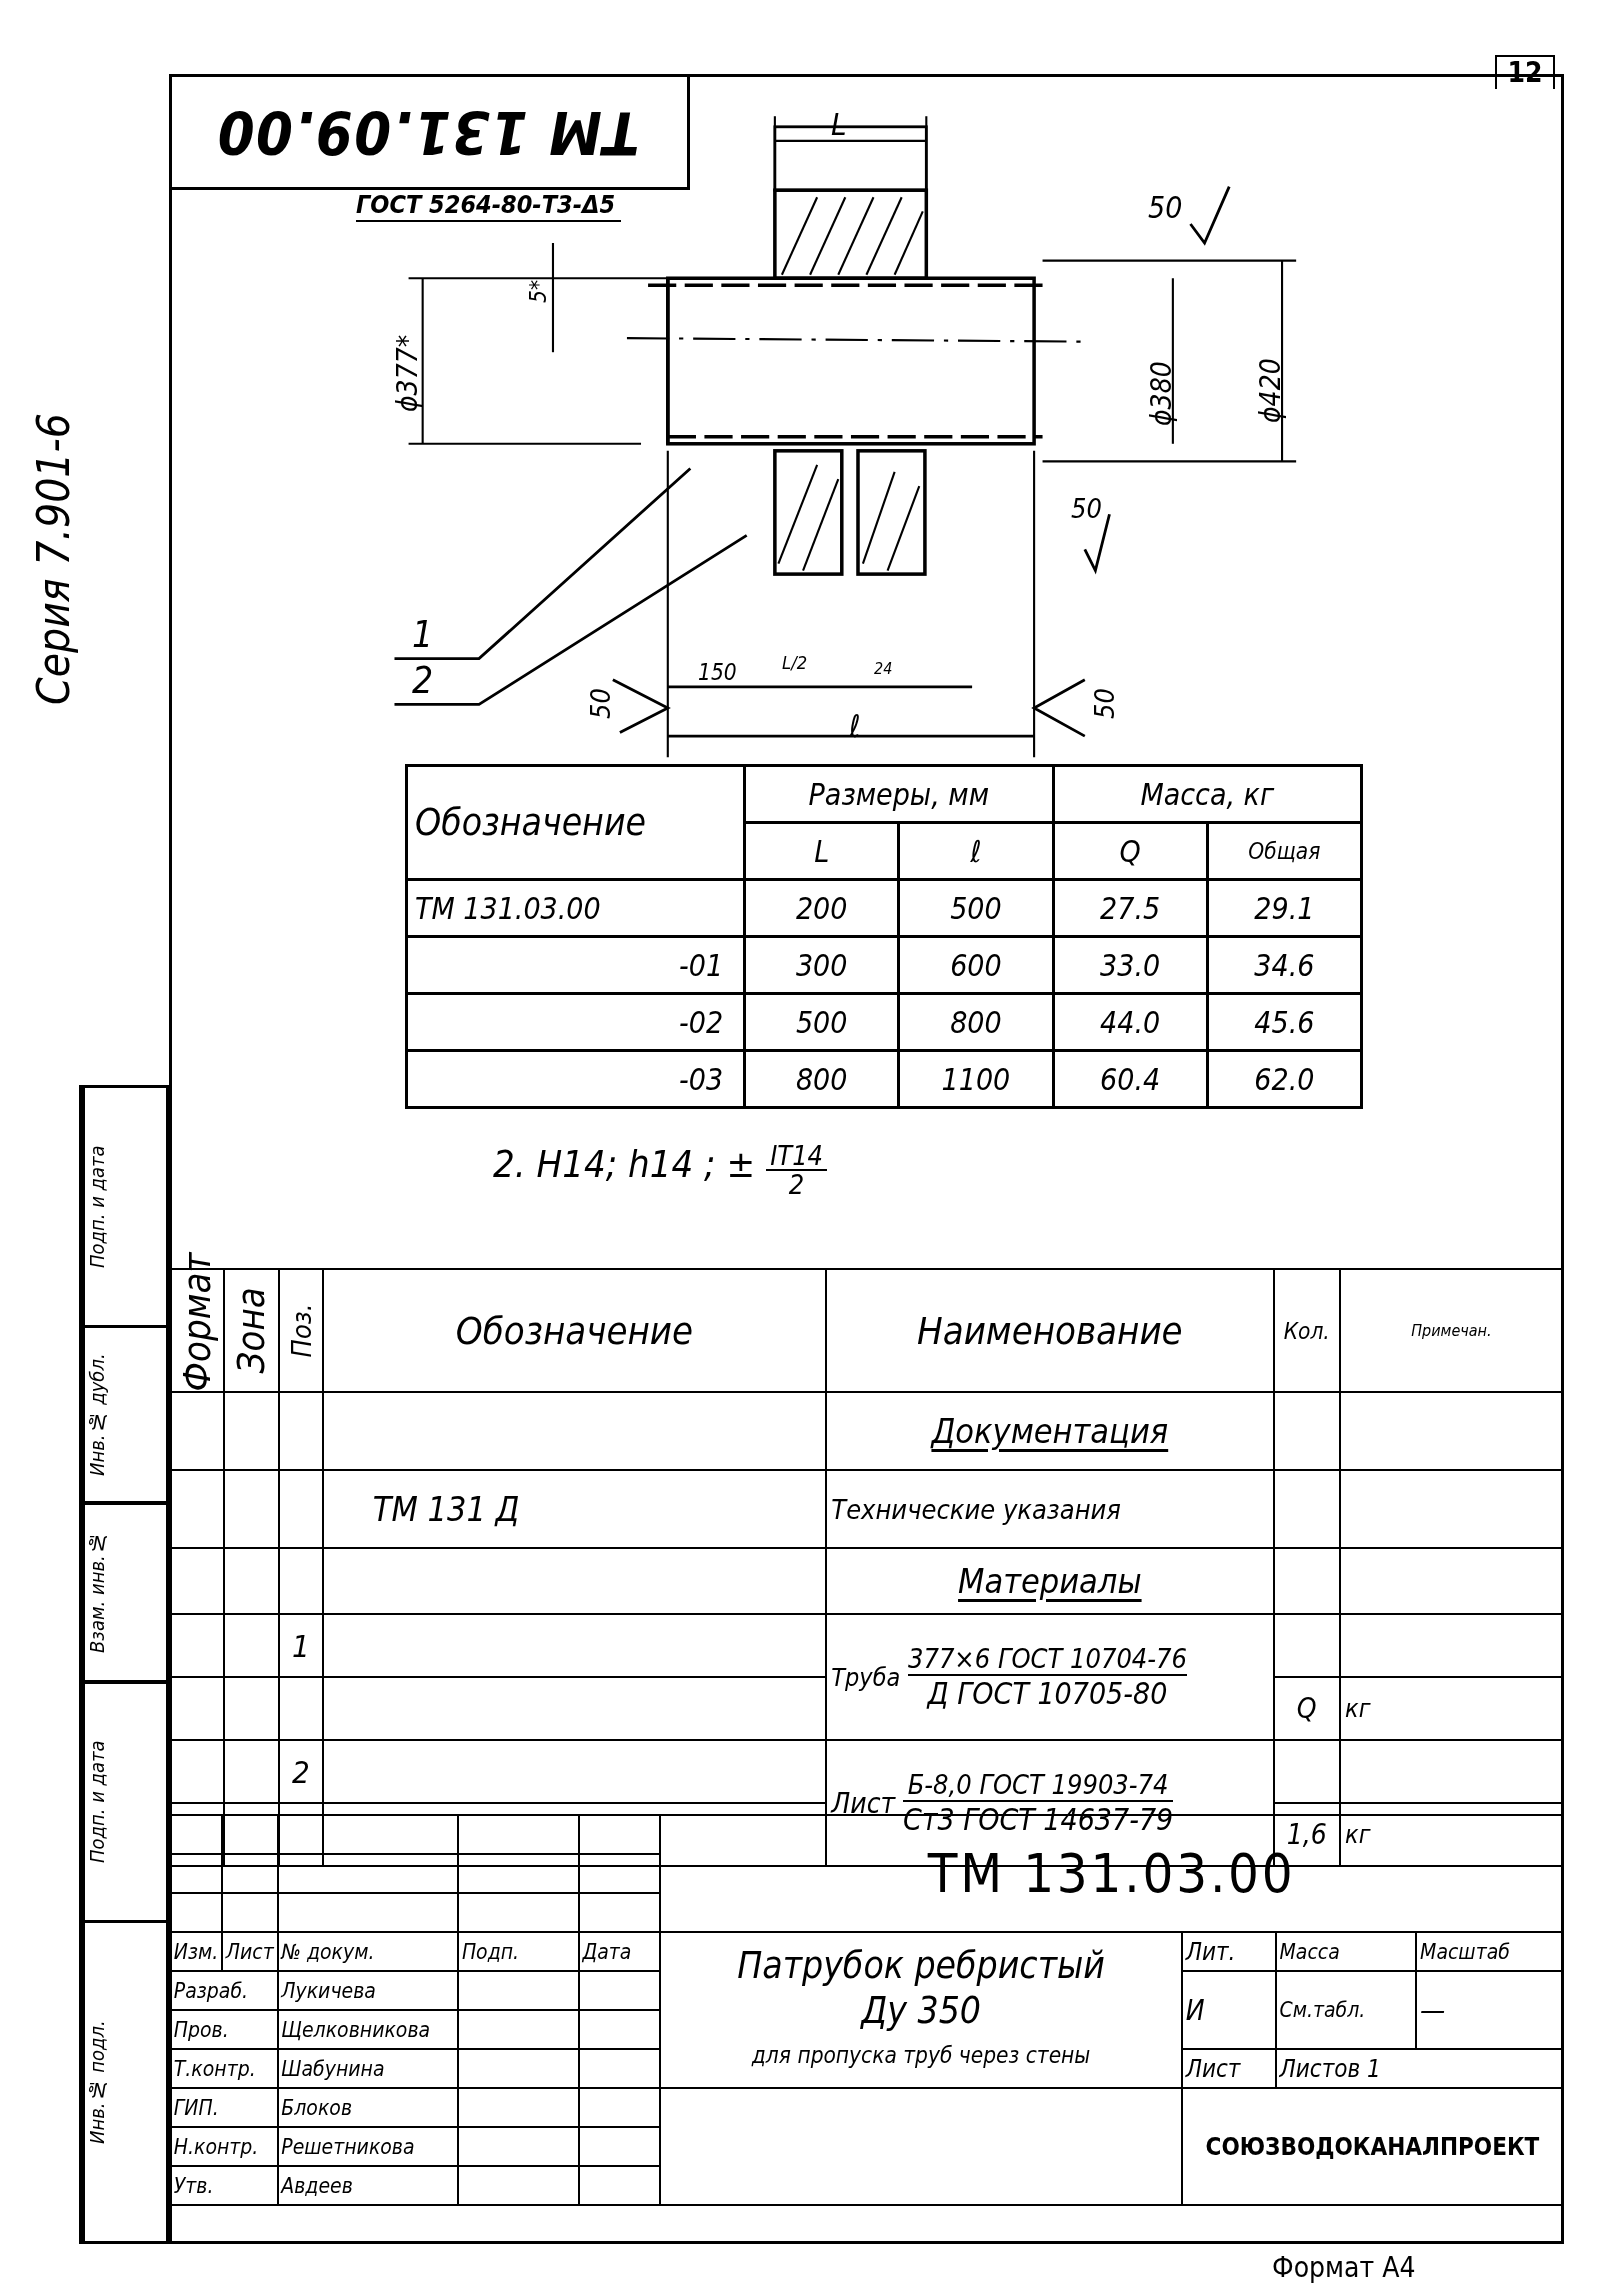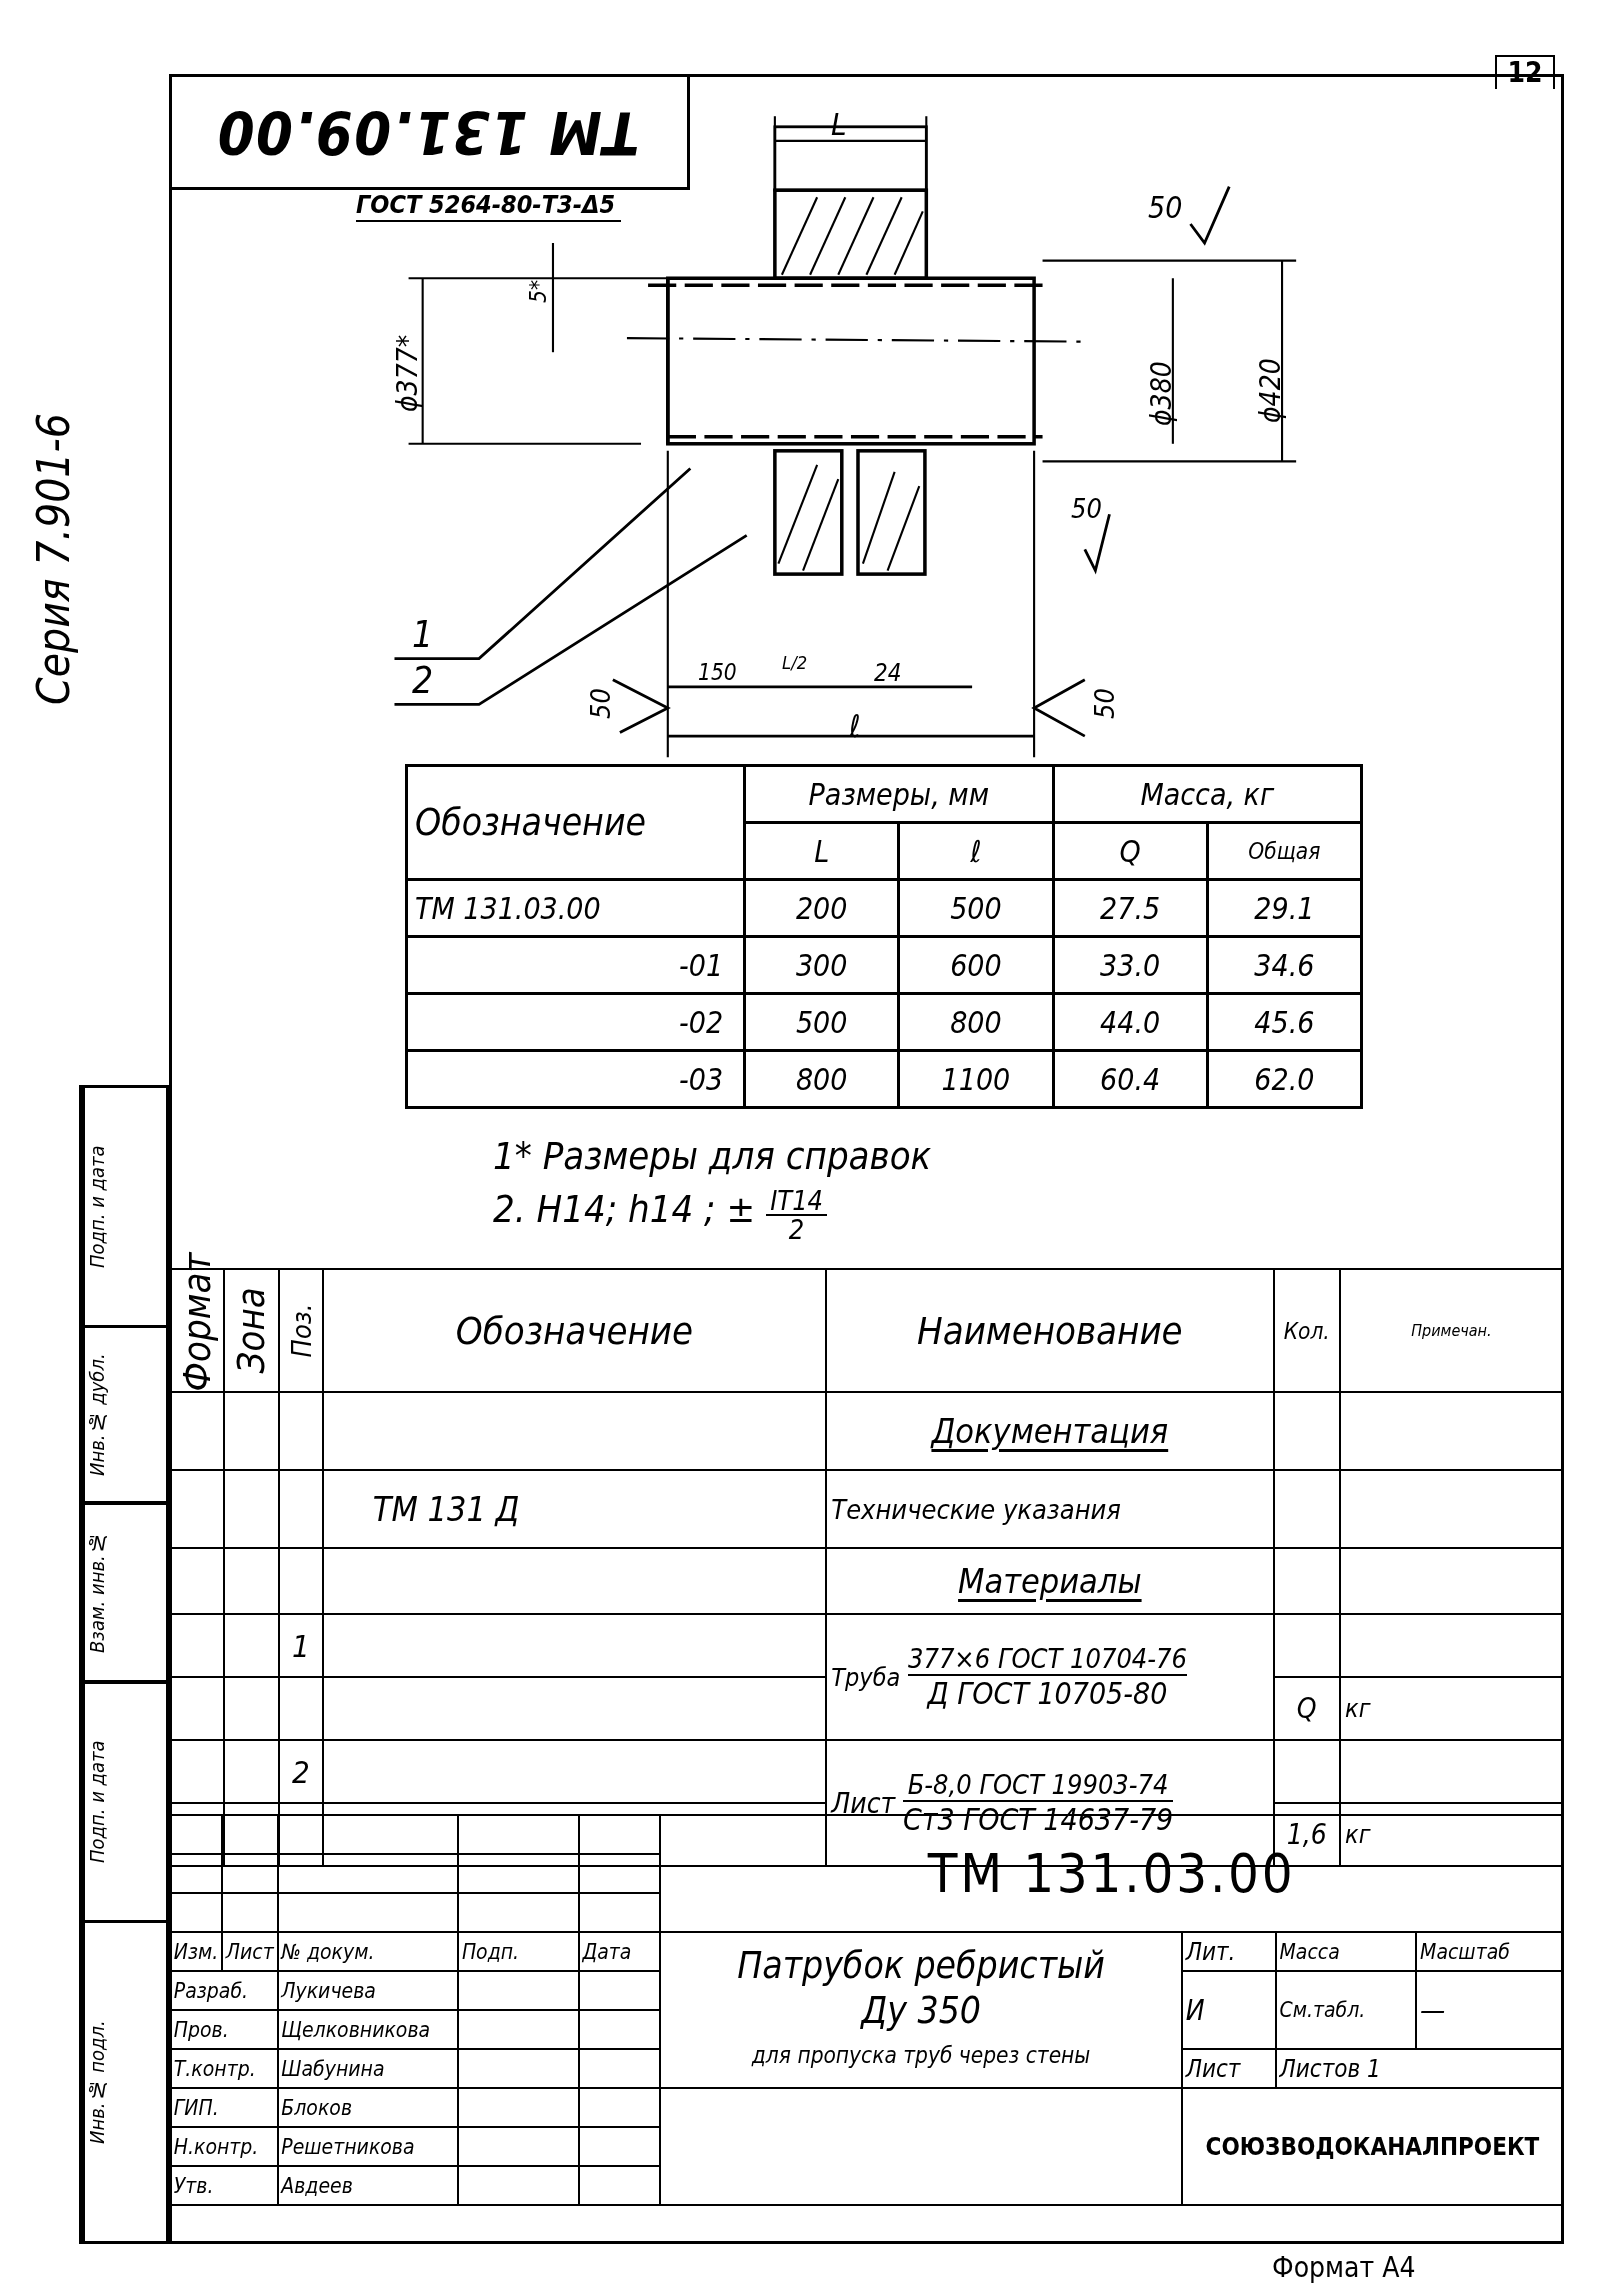--- a/index.html
+++ b/index.html
@@ -111,21 +111,21 @@
   </g>
 </svg>
 <div class="abs it" style="left:831px;top:106px;font-size:31px;">L</div>
 <div class="abs it" style="left:849px;top:708px;font-size:31px;">ℓ</div>
 <div class="abs it" style="left:391px;top:412px;font-size:28px;transform:rotate(-90deg);transform-origin:left top;">ϕ377*</div>
 <div class="abs it" style="left:1145px;top:426px;font-size:28px;transform:rotate(-90deg);transform-origin:left top;">ϕ380</div>
 <div class="abs it" style="left:1254px;top:423px;font-size:28px;transform:rotate(-90deg);transform-origin:left top;">ϕ420</div>
 <div class="abs it" style="left:525px;top:303px;font-size:22.5px;transform:rotate(-90deg);transform-origin:left top;">5*</div>
 <div class="abs it" style="left:698px;top:659px;font-size:22.5px;">150</div>
 <div class="abs it" style="left:782px;top:652px;font-size:18.3px;">L/2</div>
-<div class="abs it" style="left:874px;top:659px;font-size:24px;">24</div>
+<div class="abs it" style="left:874px;top:659px;font-size:16px;">24</div>
 <div class="abs it" style="left:1148px;top:190px;font-size:30px;">50</div>
 <div class="abs it" style="left:1071px;top:493px;font-size:27px;">50</div>
 <div class="abs it" style="left:585px;top:719px;font-size:27px;transform:rotate(-90deg);transform-origin:left top;">50</div>
 <div class="abs it" style="left:1089px;top:719px;font-size:27px;transform:rotate(-90deg);transform-origin:left top;">50</div>
 <div class="abs it" style="left:412px;top:613px;font-size:37px;">1</div>
 <div class="abs it" style="left:412px;top:659px;font-size:37px;">2</div>
 
 <table class="sizes">
   <tbody>
       <tr>
@@ -164,21 +164,20 @@
     <td class="right">-03</td>
     <td>800</td>
     <td>1100</td>
     <td>60.4</td>
     <td>62.0</td>
   </tr>
 </tbody>
   </table>
 
 <div class="abs notes">
-  <div>1* Размеры для справок</div>
   <div>
     <span>2. H14; h14 ; ±</span>
     <span class="frac">
       <span class="num">IT14</span>
       <span>2</span>
     </span>
   </div>
 </div>
 
 <table class="spec">

